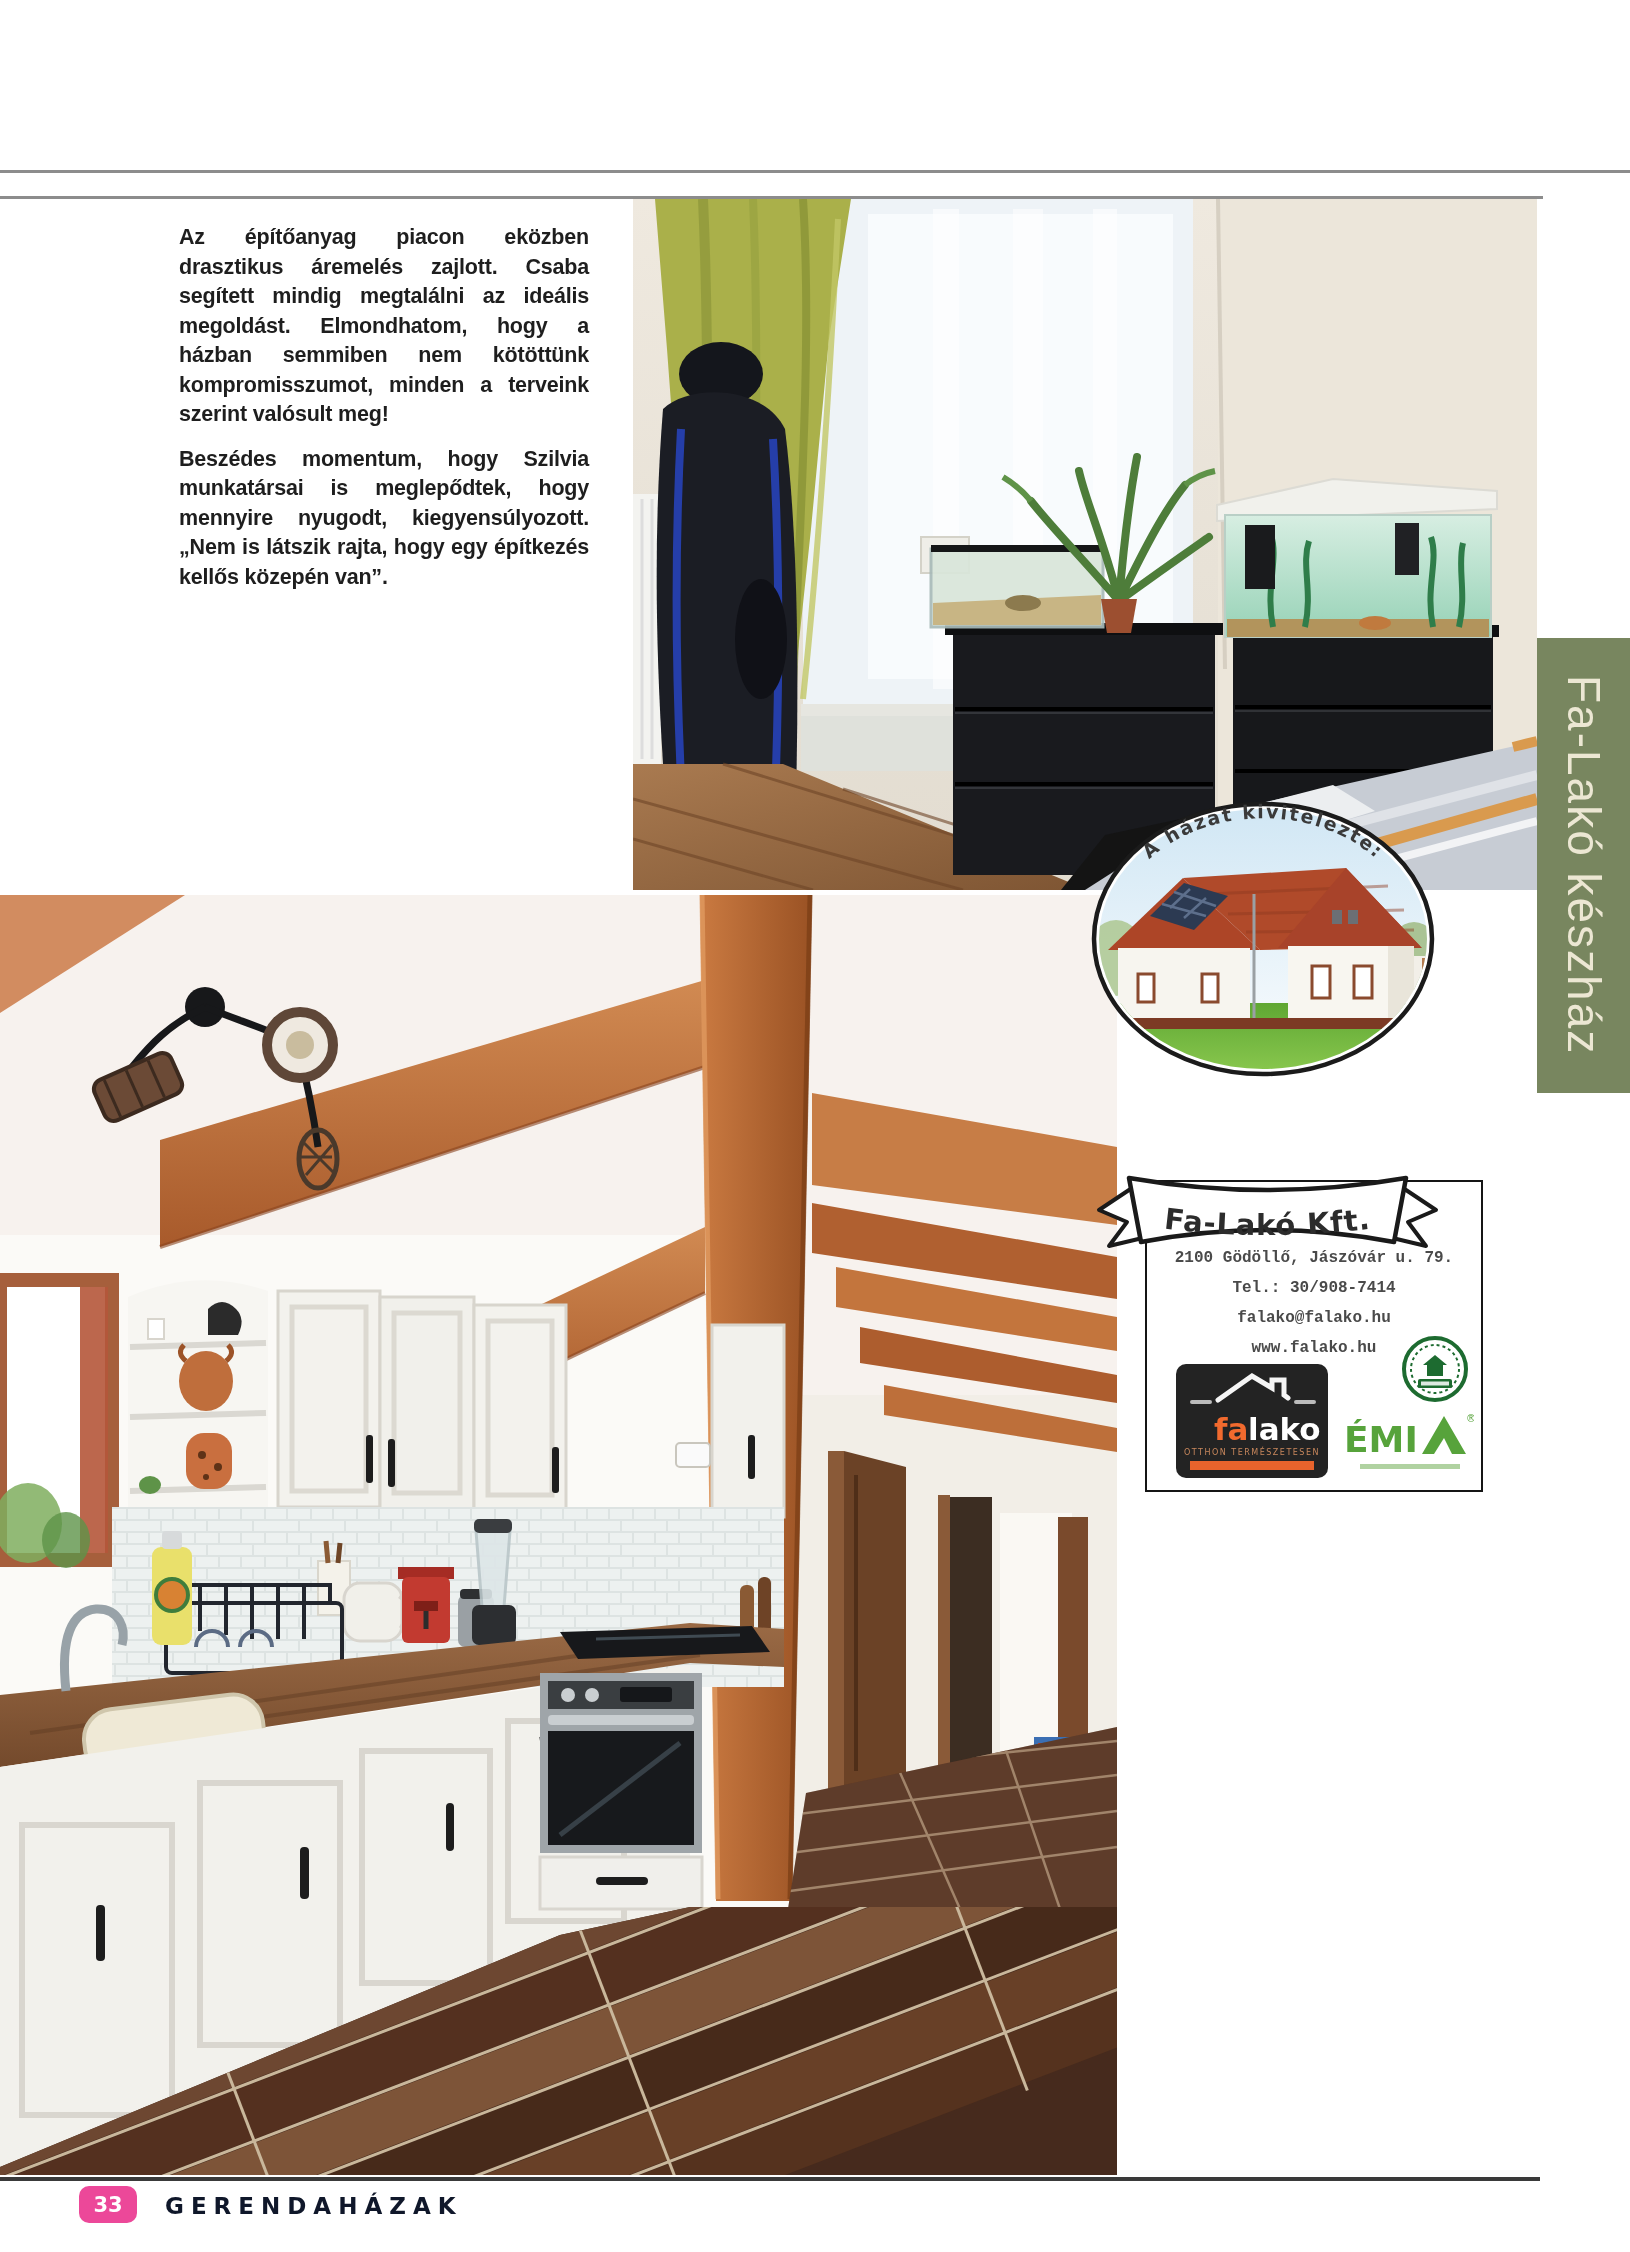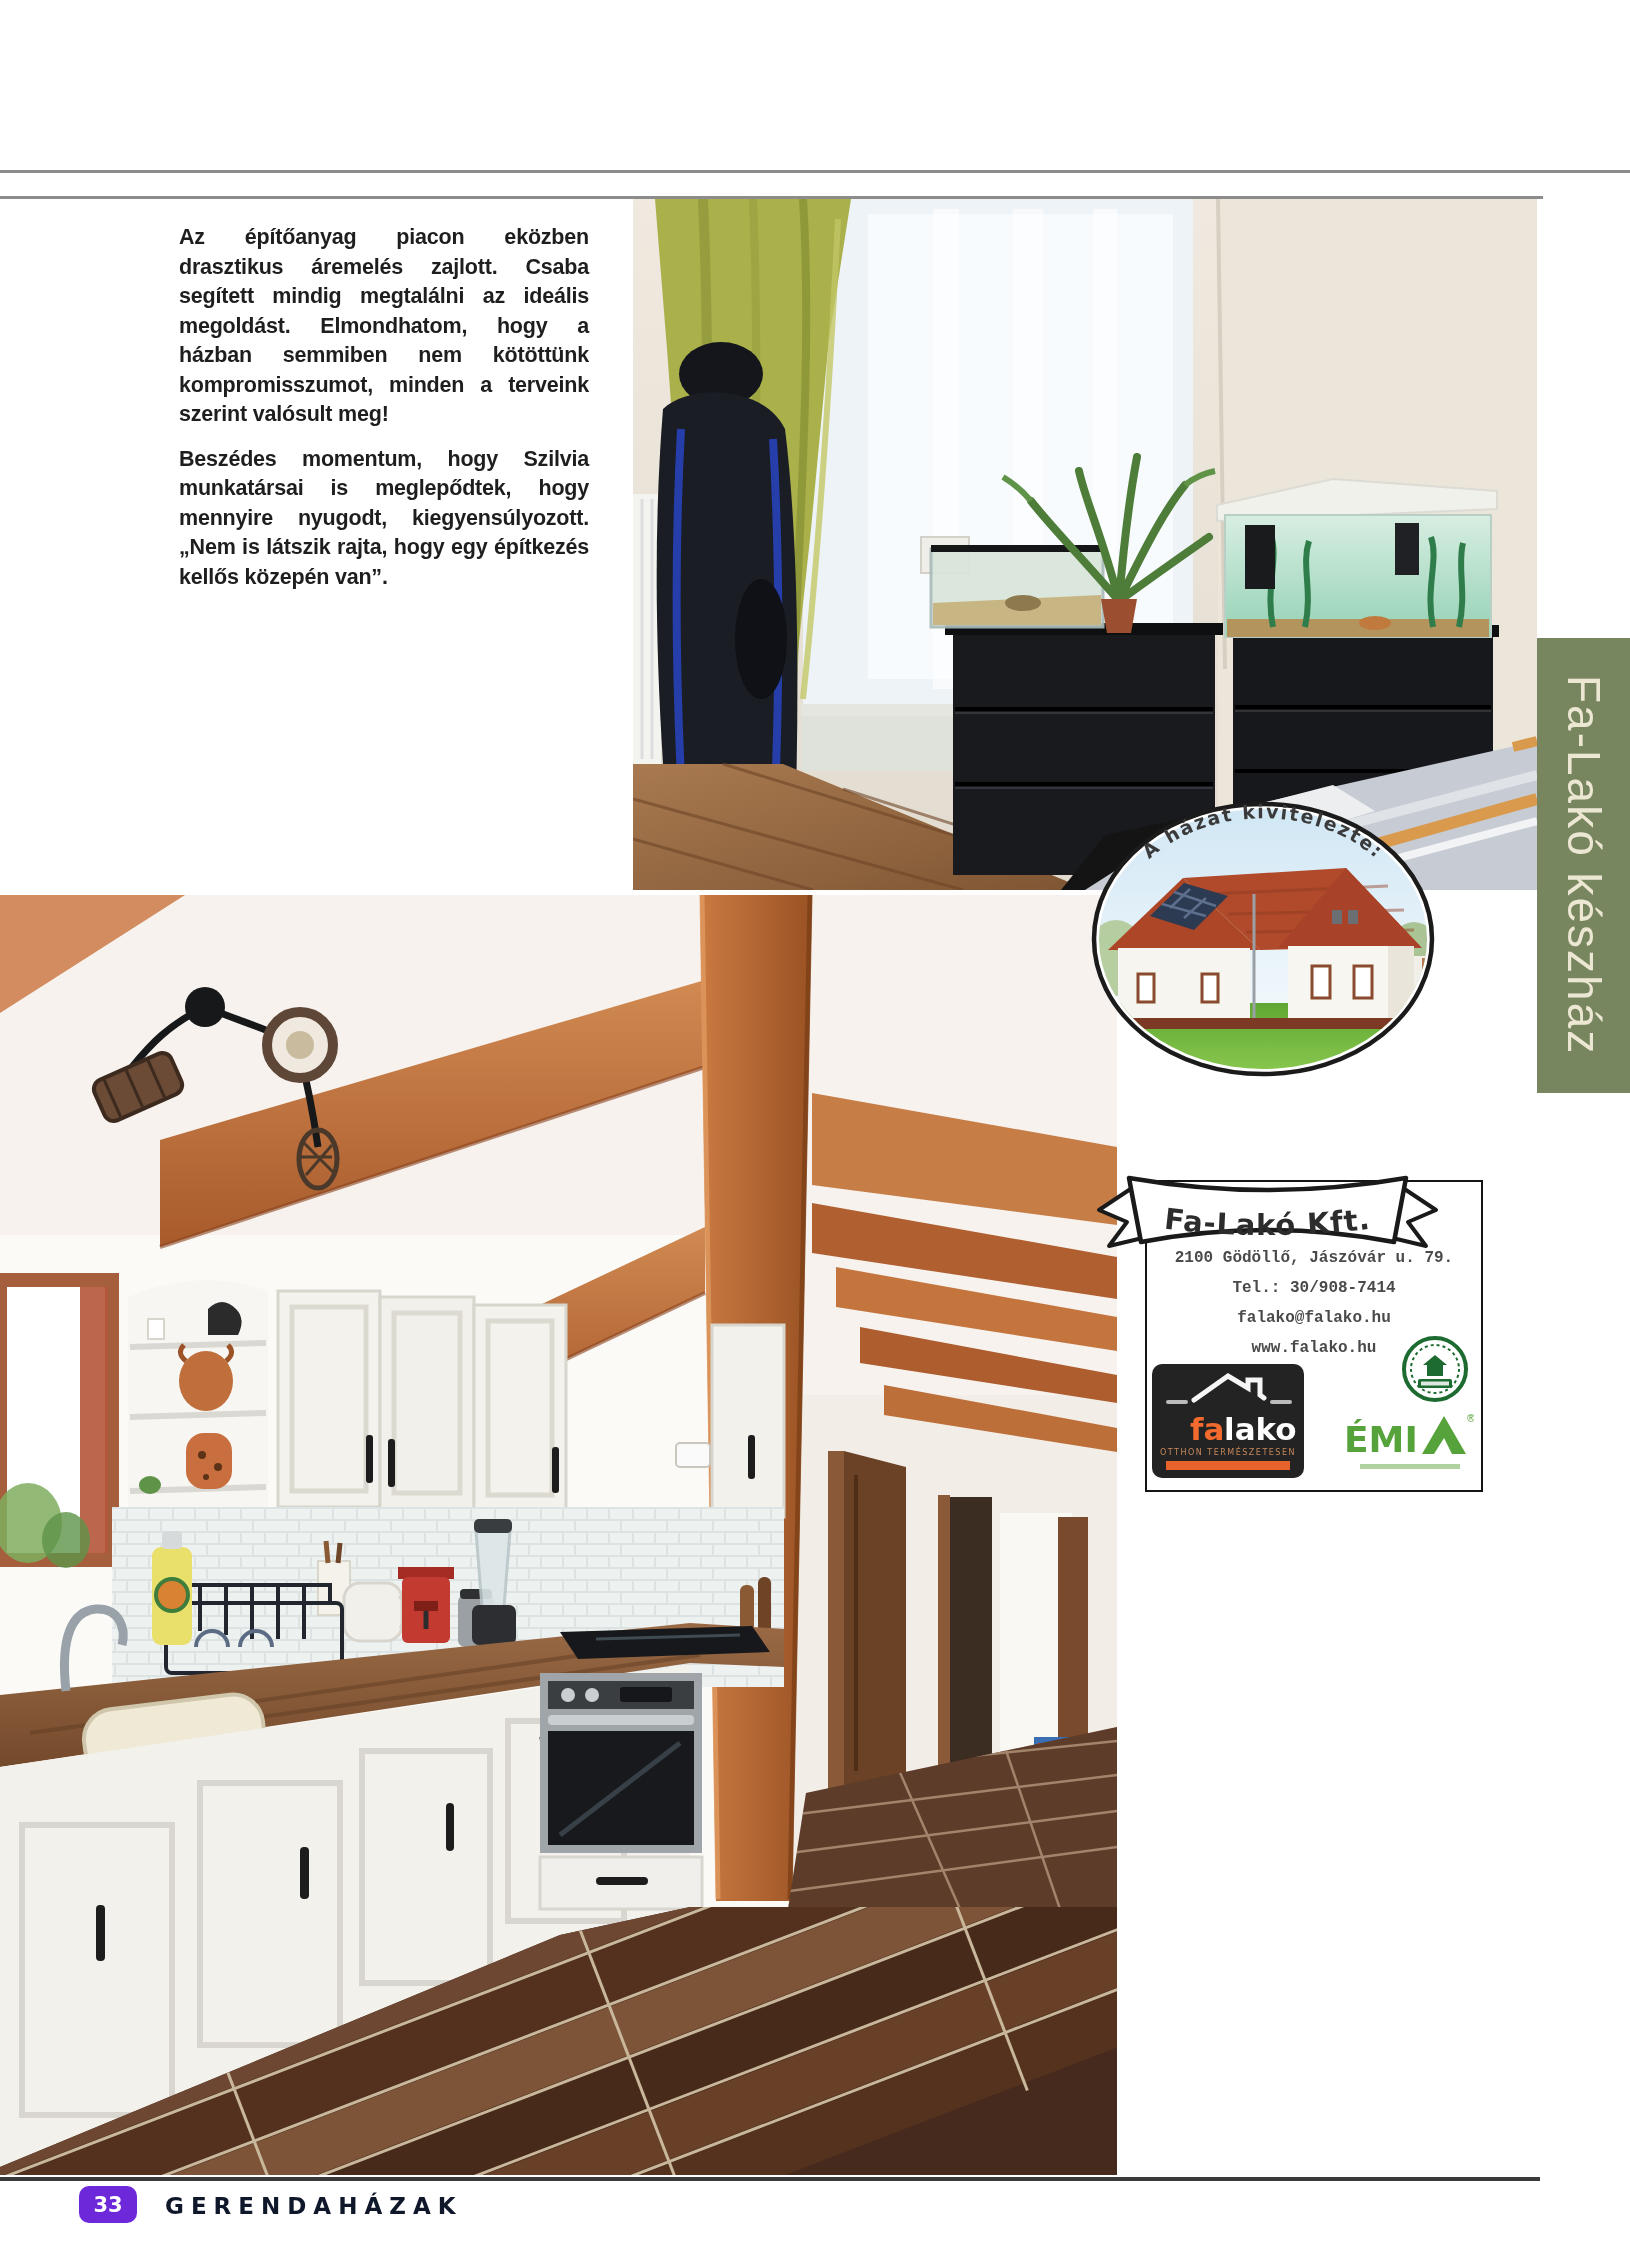--- a/index.html
+++ b/index.html
@@ -30,27 +30,27 @@
 
   
   .badge-circle{left:1088px;top:798px;width:350px;height:282px;}
   .ribbon{left:1095px;top:1152px;width:345px;height:115px;}
 
   
   .ad-panel{left:1145px;top:1180px;width:338px;height:312px;background:#fff;
             border:2.5px solid #151515;box-sizing:border-box;}
   .contact{left:1145px;top:1243px;width:338px;text-align:center;color:#4a4a4a;
            font-family:Liberation Mono, monospace;font-weight:700;font-size:16px;line-height:30px;}
-  .falako-box{left:1152px;top:1364px;width:152px;height:114px;}
+  .falako-box{left:1176px;top:1364px;width:152px;height:114px;}
   .seal{left:1401px;top:1335px;width:68px;height:68px;}
   .emi{left:1342px;top:1408px;width:132px;height:70px;}
 
   
   .foot-rule{left:0;top:2177px;width:1540px;height:4px;background:#3a3a3a;}
-  .page-pill{left:79px;top:2186px;width:58px;height:37px;background:#6d28d9;border-radius:10px;
+  .page-pill{left:79px;top:2186px;width:58px;height:37px;background:#ec4899;border-radius:10px;
              display:flex;align-items:center;justify-content:center;color:#fff;
              font-family:"DejaVu Sans",sans-serif;font-weight:700;font-size:21px;}
   .mag-title{left:165px;top:2193px;color:#0f172a;font-family:"DejaVu Sans",sans-serif;
              font-size:23px;font-weight:600;letter-spacing:7px;}
 </style>
 </head>
 <body>
 
 <div class="page">
 

